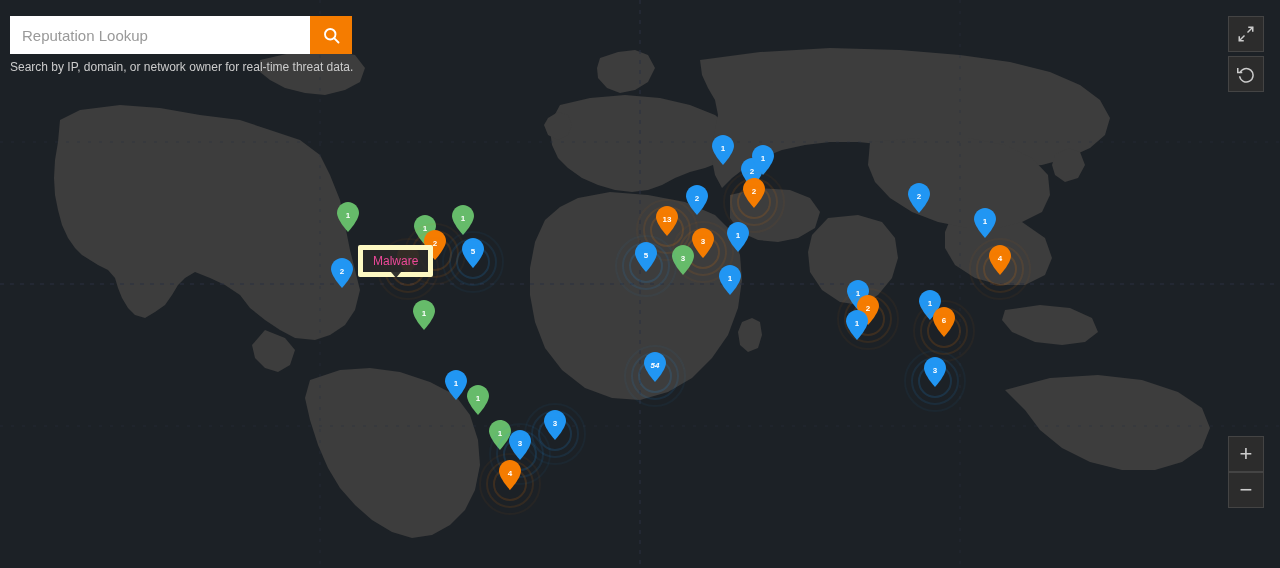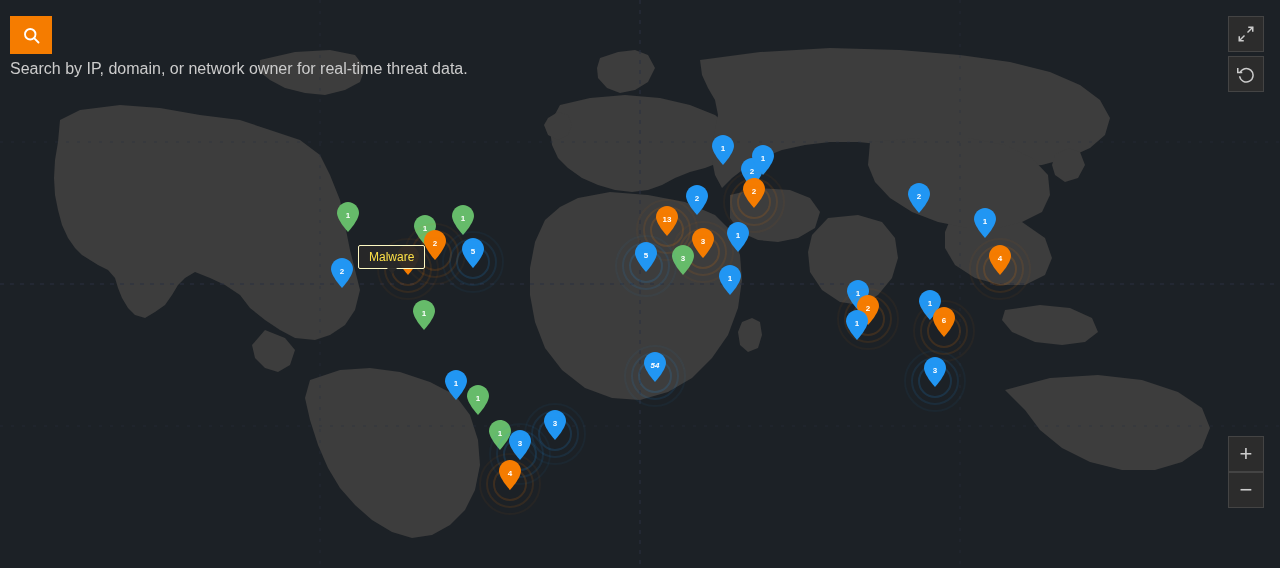--- a/index.html
+++ b/index.html
@@ -61,21 +61,21 @@
       background: #f57c00;
       border: none;
       cursor: pointer;
       display: flex;
       align-items: center;
       justify-content: center;
     }
 
     #search-hint {
       margin-top: 6px;
-      font-size: 16px;
+      font-size: 12px;
       color: #ccc;
     }
 
     
     #top-right-controls {
       position: absolute;
       top: 16px;
       right: 16px;
       z-index: 100;
       display: flex;
@@ -139,22 +139,22 @@
 
     @keyframes pulse-blue {
       0% { transform: translateX(-50%) scale(0.5); opacity: 1; }
       100% { transform: translateX(-50%) scale(2); opacity: 0; }
     }
 
     
     .tooltip {
       position: absolute;
       background: rgba(40,40,40,0.95);
-      border: 1px solid #fef9c3;
-      color: #fde047;
+      border: 5px solid #fef9c3;
+      color: #ec4899;
       padding: 4px 10px;
       font-size: 12px;
       border-radius: 2px;
       white-space: nowrap;
       z-index: 200;
       pointer-events: none;
     }
 
     .tooltip::after {
       content: '';
@@ -472,20 +472,21 @@
       <path d="M11 0 C5 0 0 5 0 11 C0 18 11 30 11 30 C11 30 22 18 22 11 C22 5 17 0 11 0 Z" fill="#2196f3"></path>
       <text x="11" y="14" text-anchor="middle" dominant-baseline="middle" fill="white" font-size="8" font-weight="bold" font-family="Arial">1</text>
     </svg>
       </div>
     </div>
 
   <div class="tooltip" style="left:358px; top:245px;">Malware</div>
 
   <div id="search-overlay">
     <div id="search-box">
+      <input type="text" id="search-input" placeholder="Reputation Lookup" style="">
       <button id="search-button">
         <svg width="18" height="18" viewBox="0 0 24 24" fill="none" stroke="white" stroke-width="2.5" stroke-linecap="round" stroke-linejoin="round">
           <circle cx="11" cy="11" r="7"></circle>
           <line x1="16.5" y1="16.5" x2="22" y2="22"></line>
         </svg>
       </button>
     </div>
     <div id="search-hint">Search by IP, domain, or network owner for real-time threat data.</div>
   </div>
 

